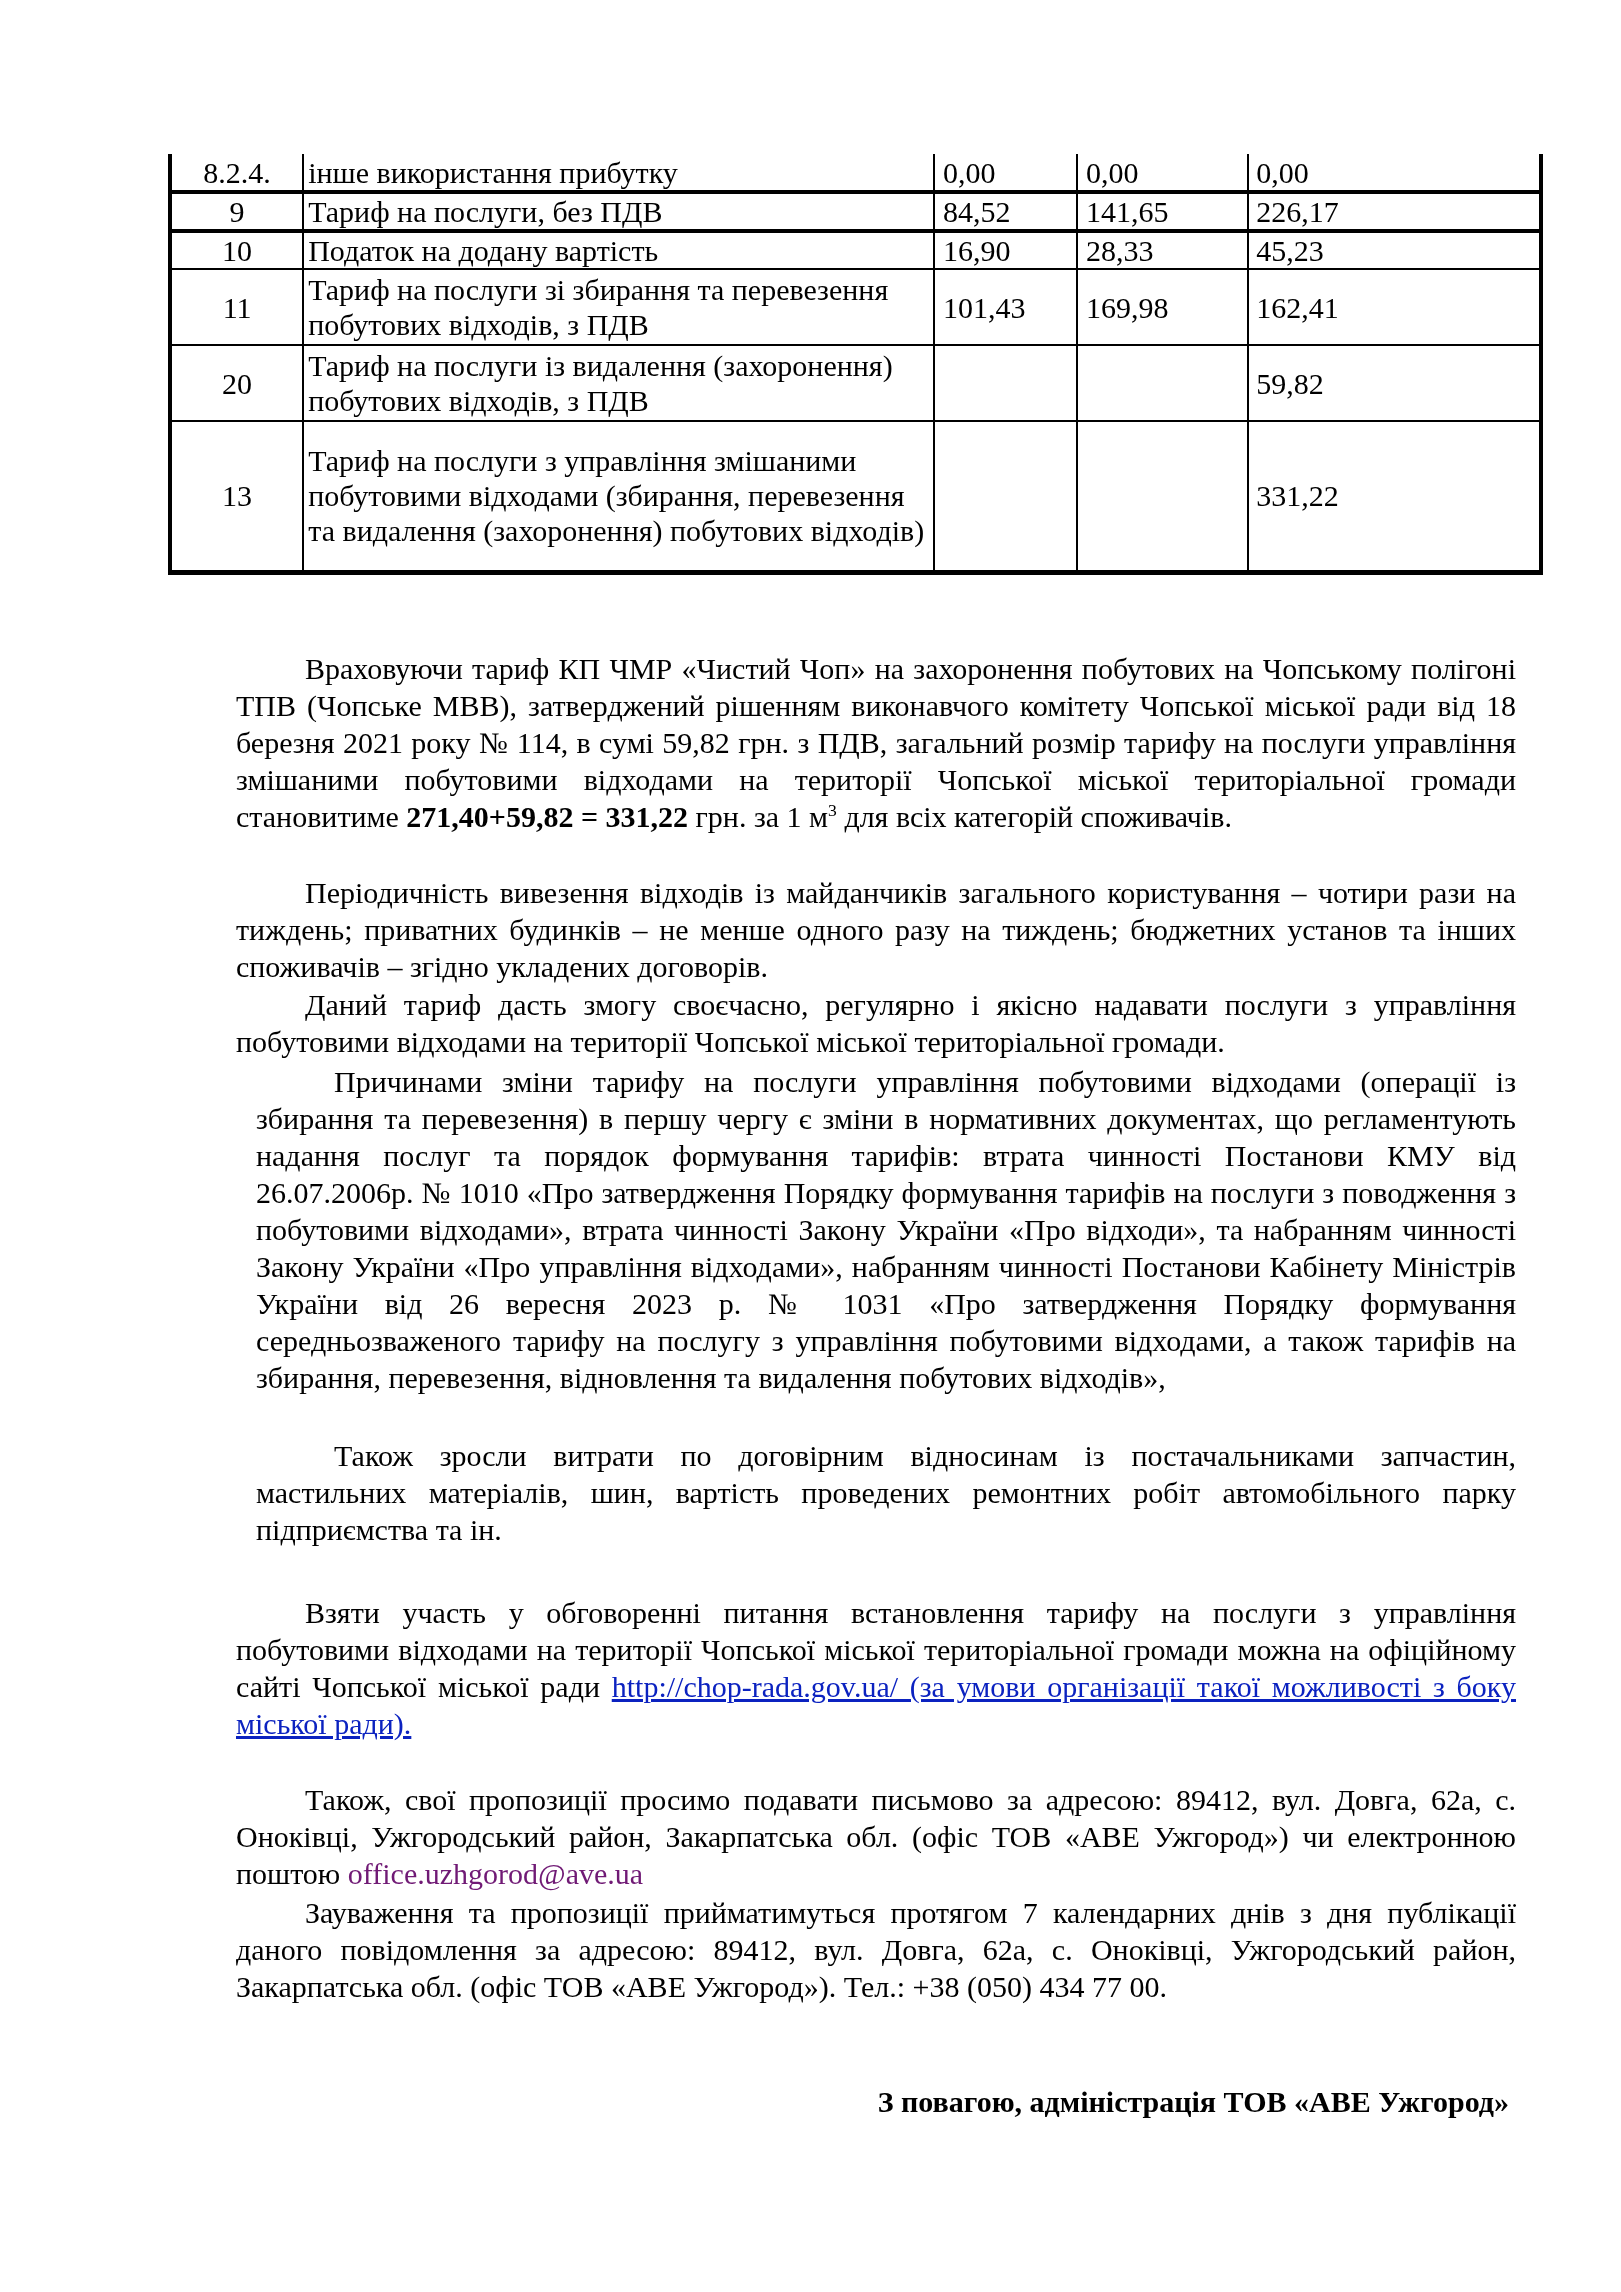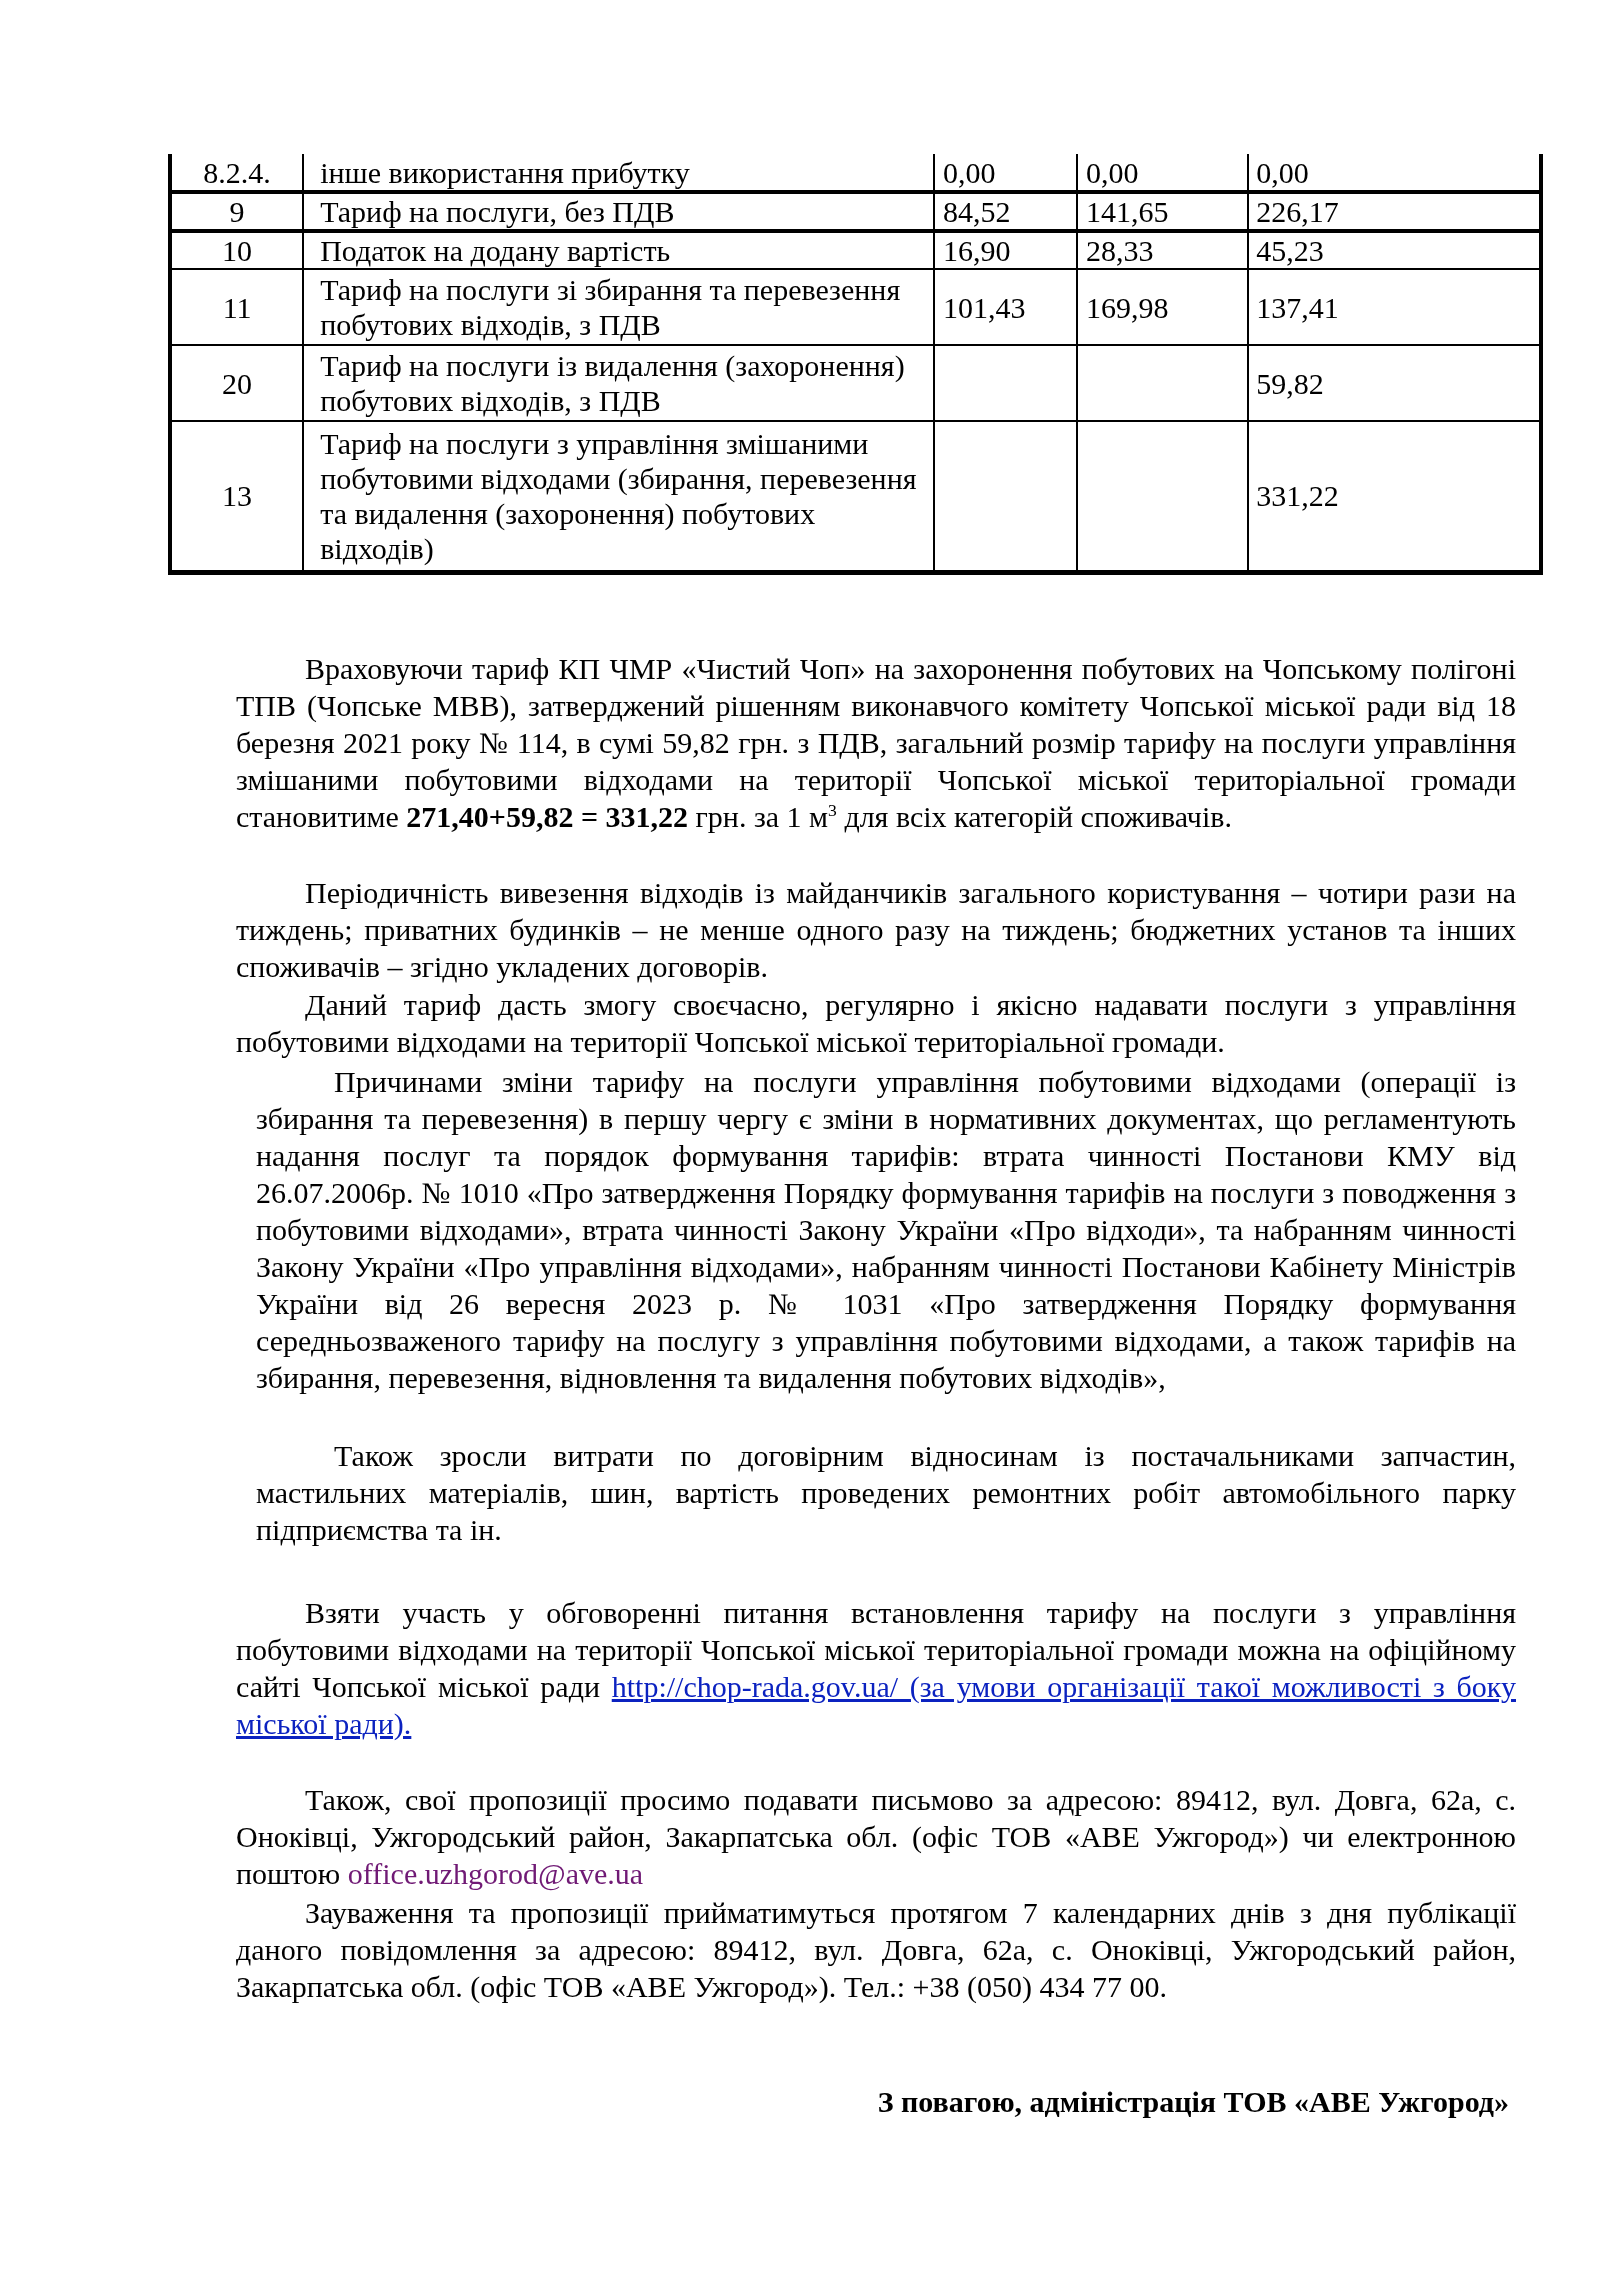--- a/index.html
+++ b/index.html
@@ -23,21 +23,21 @@
     border-right: 2px solid #000;
     border-top: 2.9px solid #000;
     padding: 0 7.8px;
     vertical-align: middle;
   }
   .tariff-table tr:first-child td { border-top: none; }
   .tariff-table tr.thick td { border-top: 4.9px solid #000; }
   .tariff-table td:last-child { border-right: none; }
   .tariff-table td.num { text-align: center; }
   .tariff-table td.val { text-align: left; }
-  .tariff-table td.desc { text-align: left; padding-left: 16px; }
+  .tariff-table td.desc { text-align: left; padding-left: 4px; }
   .col-num { width: 133px; }
   .col-desc { width: 630px; }
   .col-v1 { width: 143px; }
   .col-v2 { width: 170px; }
   .col-v3 { width: 293px; }
   .r-1 { height: 38px; }
   .r-2 { height: 38px; }
   .r-3 { height: 37px; }
   .r-4 { height: 76px; }
   .r-5 { height: 76px; }
@@ -98,21 +98,21 @@
         <td class="desc">Податок на додану вартість</td>
         <td class="val">16,90</td>
         <td class="val">28,33</td>
         <td class="val">45,23</td>
       </tr>
       <tr class="r-4">
         <td class="num">11</td>
         <td class="desc">Тариф на послуги зі збирання та перевезення побутових відходів, з ПДВ</td>
         <td class="val">101,43</td>
         <td class="val">169,98</td>
-        <td class="val">137,41</td>
+        <td class="val">162,41</td>
       </tr>
       <tr class="r-5">
         <td class="num">20</td>
         <td class="desc">Тариф на послуги із видалення (захоронення) побутових відходів, з ПДВ</td>
         <td class="val"></td>
         <td class="val"></td>
         <td class="val">59,82</td>
       </tr>
       <tr class="r-6">
         <td class="num">13</td>

